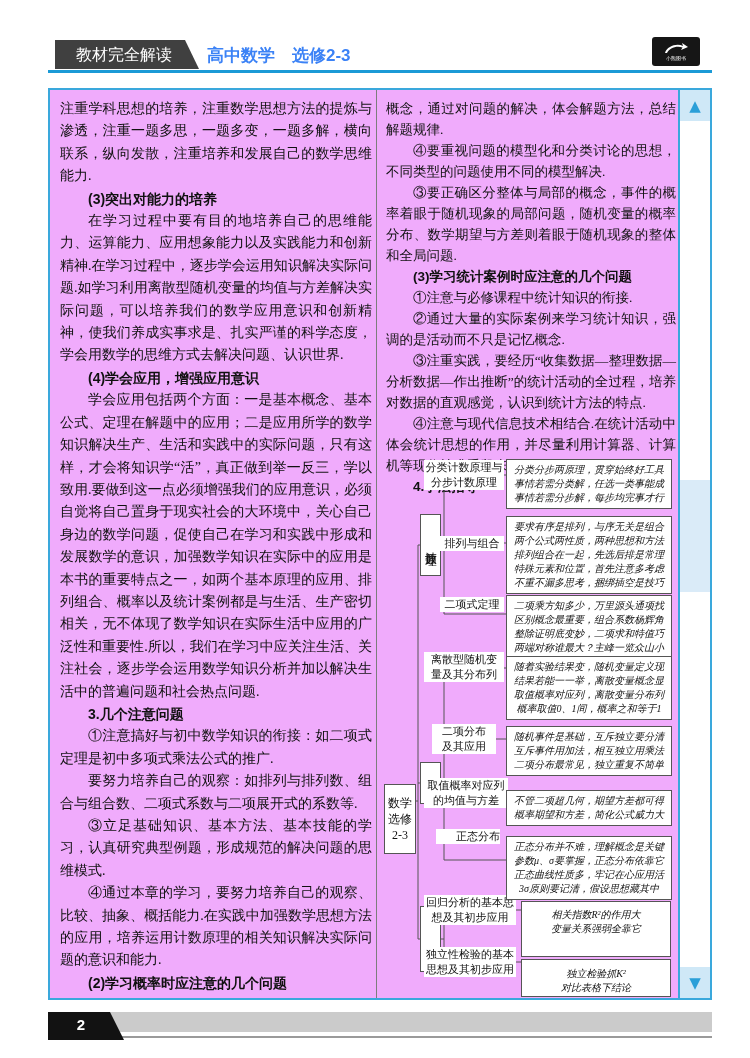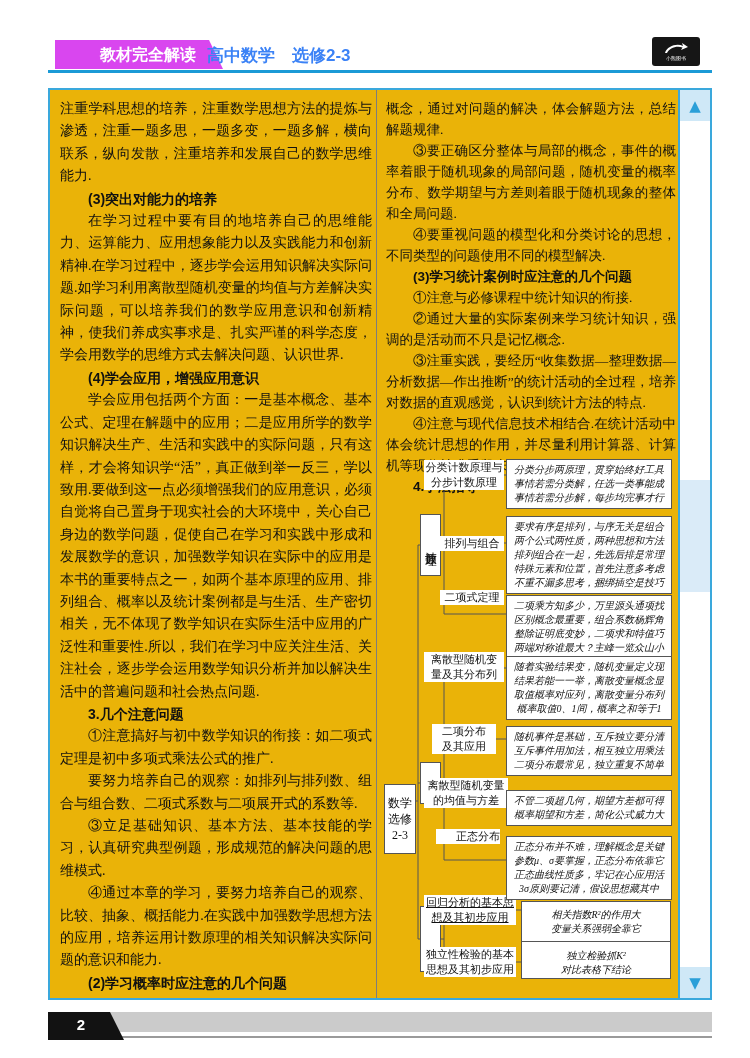--- a/index.html
+++ b/index.html
@@ -4,44 +4,43 @@
 <style>
   html,body{margin:0;padding:0;}
   body{
     width:750px;height:1058px;position:relative;background:#ffffff;
     font-family:"Liberation Serif","DejaVu Serif",serif;color:#111;
     overflow:hidden;
   }
   
   .series-tab{
     position:absolute;left:55px;top:40px;width:138px;height:29px;
-    background:#d946ef;color:#fff;
-    font-family:"Liberation Sans","DejaVu Sans",sans-serif;font-weight:700;font-size:16px;
+    background:#404040;color:#fff;
+    font-family:"Liberation Sans","DejaVu Sans",sans-serif;font-weight:400;font-size:16px;
     line-height:29px;text-align:center;
     clip-path:polygon(0 0,calc(100% - 14px) 0,100% 100%,0 100%);
     padding-right:6px;
-    padding-left:24px;
   }
   .head-title{
     position:absolute;left:207px;top:44px;
     font-family:"Liberation Sans","DejaVu Sans",sans-serif;font-weight:700;font-size:17px;color:#3b82f6;
   }
   .logo{
     position:absolute;left:652px;top:37px;width:48px;height:29px;
     background:#161616;border-radius:3px;color:#fff;
     display:flex;flex-direction:column;align-items:center;justify-content:center;
   }
   .logo svg{display:block;}
   .logo-text{font-size:5px;line-height:6px;font-family:"Liberation Sans",sans-serif;}
   .head-rule{position:absolute;left:48px;top:70px;width:664px;height:3px;background:#1b9ad6;}
 
   
   .content{
     position:absolute;left:48px;top:88px;width:664px;height:912px;
-    border:2px solid #3aa8dc;box-sizing:border-box;background:#eab308;overflow:hidden;
+    border:2px solid #3aa8dc;box-sizing:border-box;background:#f0abfc;overflow:hidden;
   }
   .col-divider{position:absolute;left:326px;top:0;width:1px;height:100%;background:#7d7d7d;}
   .col-left{position:absolute;left:10px;top:8px;width:312px;}
   .col-right{position:absolute;left:336px;top:8px;width:290px;}
   .p{margin:0;text-indent:2em;text-align:justify;font-size:14px;line-height:22.4px;white-space:normal;}
   .col-right .p{font-size:13.5px;line-height:21px;}
   .p.cont{text-indent:0;}
   .p.hd{font-family:"Liberation Sans","DejaVu Sans",sans-serif;font-weight:700;}
 
   
@@ -126,22 +125,22 @@
     <p class="p">③立足基础知识、基本方法、基本技能的学习，认真研究典型例题，形成规范的解决问题的思维模式.</p>
     <p class="p">④通过本章的学习，要努力培养自己的观察、比较、抽象、概括能力.在实践中加强数学思想方法的应用，培养运用计数原理的相关知识解决实际问题的意识和能力.</p>
     <p class="p hd">(2)学习概率时应注意的几个问题</p>
 
   </div>
 
   <div class="col-divider"></div>
 
   <div class="col-right">
     <p class="p cont">概念，通过对问题的解决，体会解题方法，总结解题规律.</p>
+    <p class="p">④要重视问题的模型化和分类讨论的思想，不同类型的问题使用不同的模型解决.</p>
     <p class="p">③要正确区分整体与局部的概念，事件的概率着眼于随机现象的局部问题，随机变量的概率分布、数学期望与方差则着眼于随机现象的整体和全局问题.</p>
-    <p class="p">④要重视问题的模型化和分类讨论的思想，不同类型的问题使用不同的模型解决.</p>
     <p class="p hd">(3)学习统计案例时应注意的几个问题</p>
     <p class="p">①注意与必修课程中统计知识的衔接.</p>
     <p class="p">②通过大量的实际案例来学习统计知识，强调的是活动而不只是记忆概念.</p>
     <p class="p">③注重实践，要经历“收集数据—整理数据—分析数据—作出推断”的统计活动的全过程，培养对数据的直观感觉，认识到统计方法的特点.</p>
     <p class="p">④注意与现代信息技术相结合.在统计活动中体会统计思想的作用，并尽量利用计算器、计算机等现代技术手段来处理数据.</p>
     <p class="p hd">4.学法指导</p>
   </div>
 
   <div class="diagram">
     <svg class="links" width="296" height="546" viewBox="0 0 296 546">
@@ -153,29 +152,29 @@
 
     <div class="dnode root" style="left:0;top:312px;width:32px;height:70px;">数学选修2-3</div>
 
     <div class="dnode vert" style="left:36px;top:60px;width:21px;height:62px;">计数原理</div>
     <div class="dnode vert" style="left:36px;top:308px;width:21px;height:42px;">概率</div>
     <div class="dnode vert" style="left:36px;top:452px;width:21px;height:66px;">统计案例</div>
 
     <div class="topic" style="left:40px;top:6px;width:80px;">分类计数原理与
 分步计数原理</div>
     <div class="topic" style="left:56px;top:82px;width:64px;">排列与组合</div>
-    <div class="topic" style="left:56px;top:136px;width:64px;">二项式定理</div>
+    <div class="topic" style="left:56px;top:143px;width:64px;">二项式定理</div>
     <div class="topic" style="left:40px;top:198px;width:80px;">离散型随机变
 量及其分布列</div>
     <div class="topic" style="left:48px;top:270px;width:64px;">二项分布
 及其应用</div>
-    <div class="topic" style="left:40px;top:324px;width:84px;">离散型随机变量
+    <div class="topic" style="left:40px;top:324px;width:84px;">取值概率对应列
 的均值与方差</div>
     <div class="topic" style="left:52px;top:375px;width:64px;text-align:right;">正态分布</div>
-    <div class="topic" style="left:40px;top:441px;width:92px;text-decoration:underline;">回归分析的基本思
+    <div class="topic" style="left:40px;top:441px;width:92px;">回归分析的基本思
 想及其初步应用</div>
     <div class="topic" style="left:40px;top:493px;width:92px;">独立性检验的基本
 思想及其初步应用</div>
 
     <div class="rhyme" style="top:5px;">分类分步两原理，贯穿始终好工具
 事情若需分类解，任选一类事能成
 事情若需分步解，每步均完事才行</div>
     <div class="rhyme" style="top:141px;">二项乘方知多少，万里源头通项找
 区别概念最重要，组合系数杨辉角
 整除证明底变妙，二项求和特值巧
@@ -193,21 +192,21 @@
 互斥事件用加法，相互独立用乘法
 二项分布最常见，独立重复不简单</div>
     <div class="rhyme" style="top:336px;">不管二项超几何，期望方差都可得
 概率期望和方差，简化公式威力大</div>
     <div class="rhyme" style="top:382px;">正态分布并不难，理解概念是关键
 参数μ、σ要掌握，正态分布依靠它
 正态曲线性质多，牢记在心应用活
 3σ原则要记清，假设思想藏其中</div>
     <div class="rhyme narrow" style="top:447px;padding-top:6px;padding-bottom:20px;">相关指数R²的作用大
 变量关系强弱全靠它</div>
-    <div class="rhyme narrow" style="top:487px;padding-top:7px;padding-bottom:1px;">独立检验抓K²
+    <div class="rhyme narrow" style="top:505px;padding-top:7px;padding-bottom:1px;">独立检验抓K²
 对比表格下结论</div>
   </div>
 
   <div class="scroll-strip">
     <div class="scroll-btn up">▲</div>
     <div class="scroll-thumb"></div>
     <div class="scroll-btn down">▼</div>
   </div>
 </div>
 

